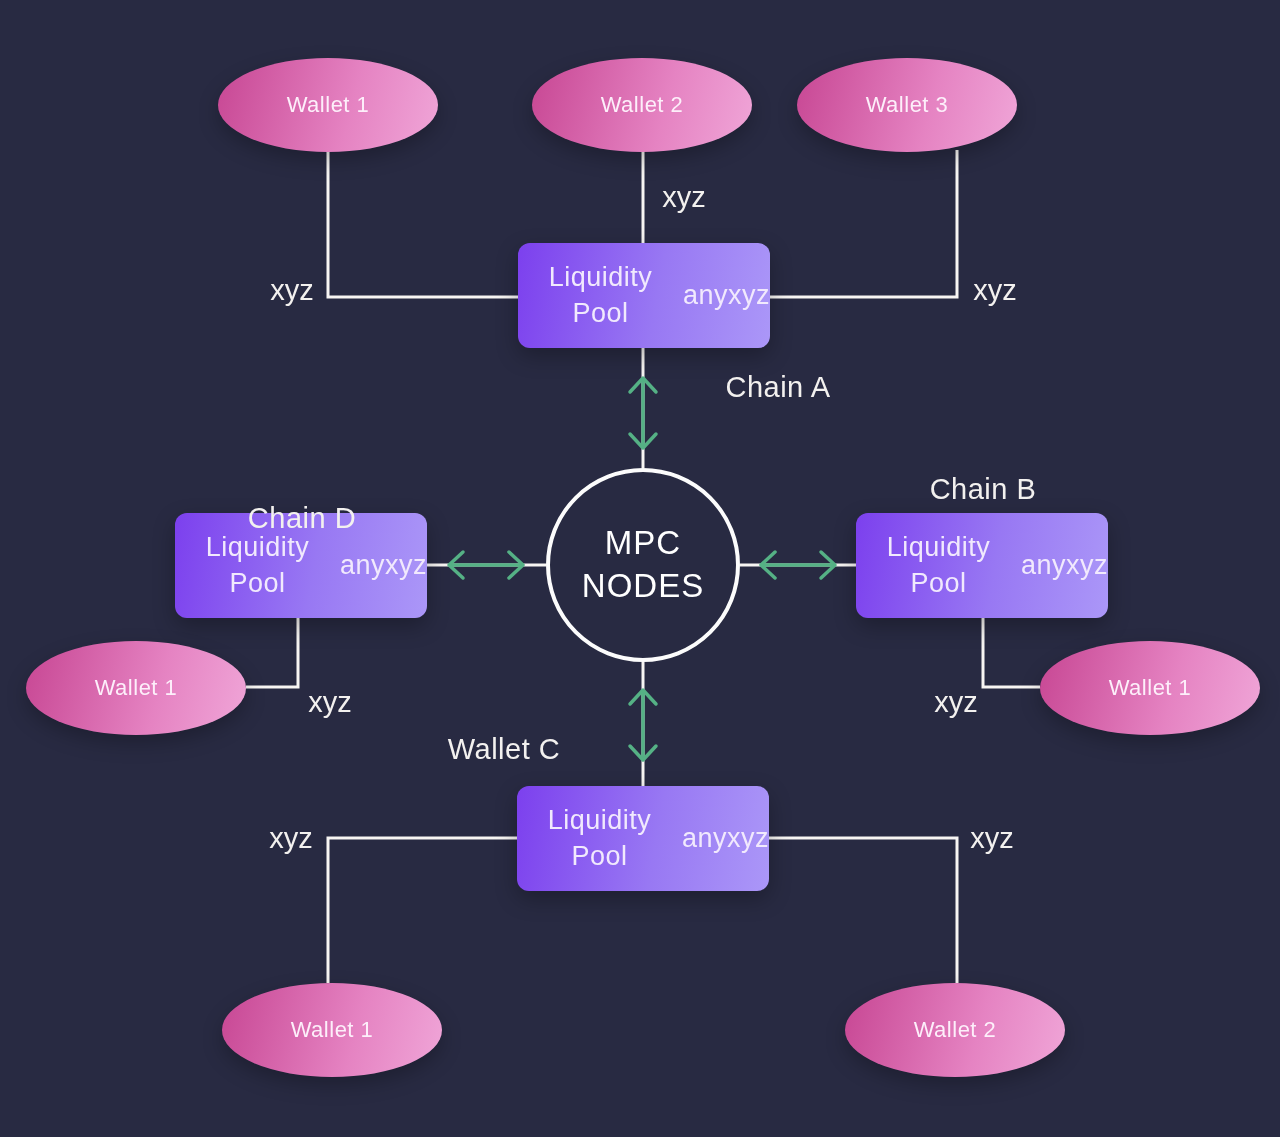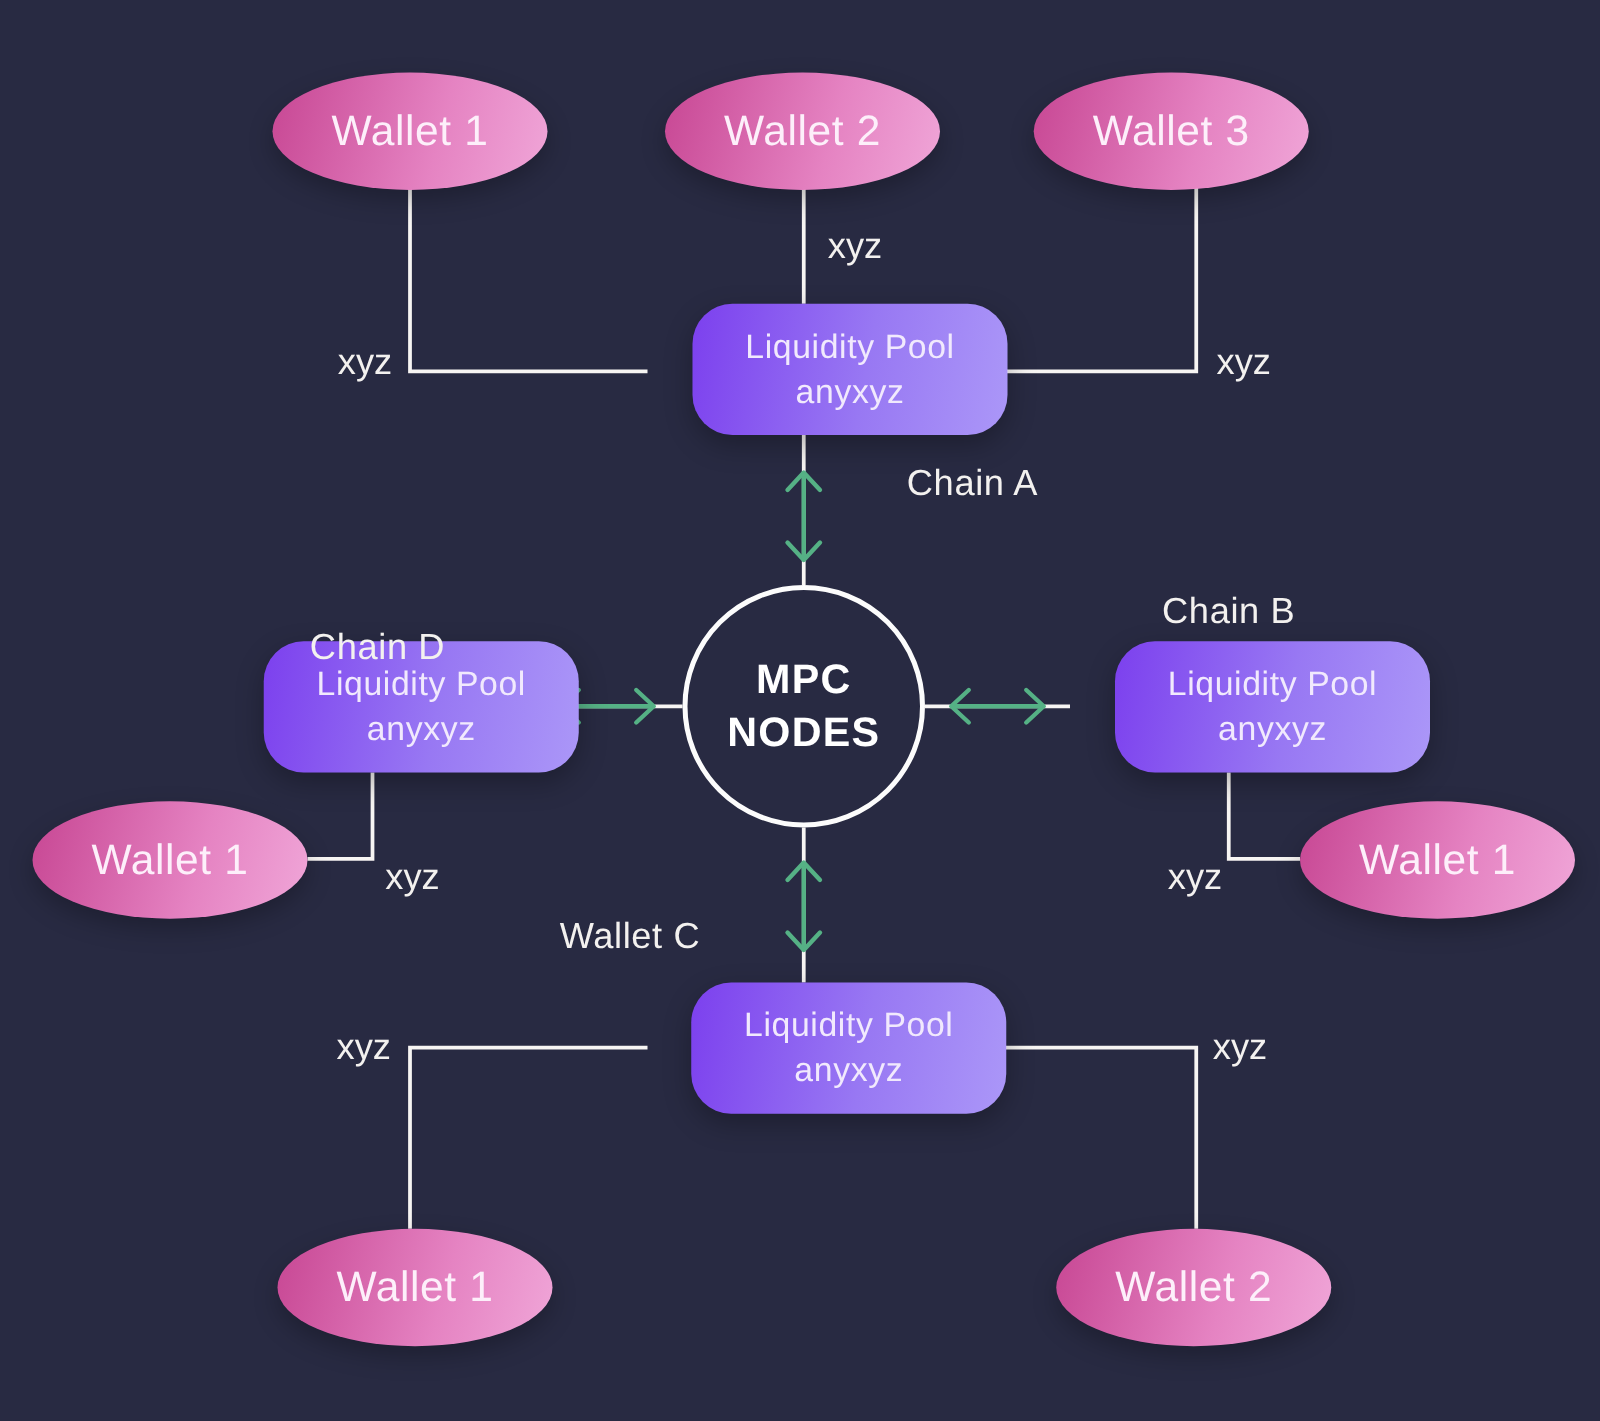--- a/index.html
+++ b/index.html
@@ -17,74 +17,73 @@
   }
   #connectors {
     position: absolute;
     left: 0; top: 0;
     width: 1280px; height: 1137px;
   }
   .pool {
     position: absolute;
     width: 252px;
     height: 105px;
-    border-radius: 32px;
+    border-radius: 12px;
     background: linear-gradient(100deg, #7c40ee 0%, #9878f3 55%, #ab97f8 100%);
     box-shadow: 0 8px 22px rgba(0,0,0,0.28);
     display: flex;
-    flex-direction: column;
+    flex-direction: row;
     align-items: center;
     justify-content: center;
     color: #f1e9fd;
     font-size: 27px;
     line-height: 1.3;
     text-align: center;
     letter-spacing: 0.5px;
-    margin-left: 36px;
   }
   .pool-a { left: 518px; top: 243px; }
   .pool-b { left: 856px; top: 513px; }
   .pool-c { left: 517px; top: 786px; }
   .pool-d { left: 175px; top: 513px; }
   .wallet {
     position: absolute;
     width: 220px;
     height: 94px;
     border-radius: 50%;
     background: linear-gradient(105deg, #c74693 0%, #e583c2 60%, #f0a6d8 100%);
     box-shadow: 0 8px 20px rgba(0,0,0,0.25);
     display: flex;
     align-items: center;
     justify-content: center;
     color: #fdeffa;
-    font-size: 34px;
+    font-size: 22px;
     letter-spacing: 0.5px;
   }
   .wallet-top-1    { left: 218px; top: 58px; }
   .wallet-top-2    { left: 532px; top: 58px; }
-  .wallet-top-3    { left: 827px; top: 58px; text-align: right; }
+  .wallet-top-3    { left: 797px; top: 58px; text-align: right; }
   .wallet-left-1   { left: 26px;  top: 641px; }
   .wallet-right-1  { left: 1040px;top: 641px; }
   .wallet-bottom-1 { left: 222px; top: 983px; }
   .wallet-bottom-2 { left: 845px; top: 983px; }
   .center-circle {
     position: absolute;
     left: 546px; top: 468px;
     width: 194px; height: 194px;
     border: 4px solid #fcfcfc;
     border-radius: 50%;
     background: #282a42;
     box-sizing: border-box;
     display: flex;
     flex-direction: column;
     align-items: center;
     justify-content: center;
     color: #ffffff;
     font-size: 33px;
-    font-weight: 700;
+    font-weight: 400;
     letter-spacing: 1px;
     line-height: 1.3;
   }
   .chain-label {
     position: absolute;
     width: 180px;
     text-align: center;
     color: #f3f1ef;
     font-size: 29px;
     letter-spacing: 0.5px;

